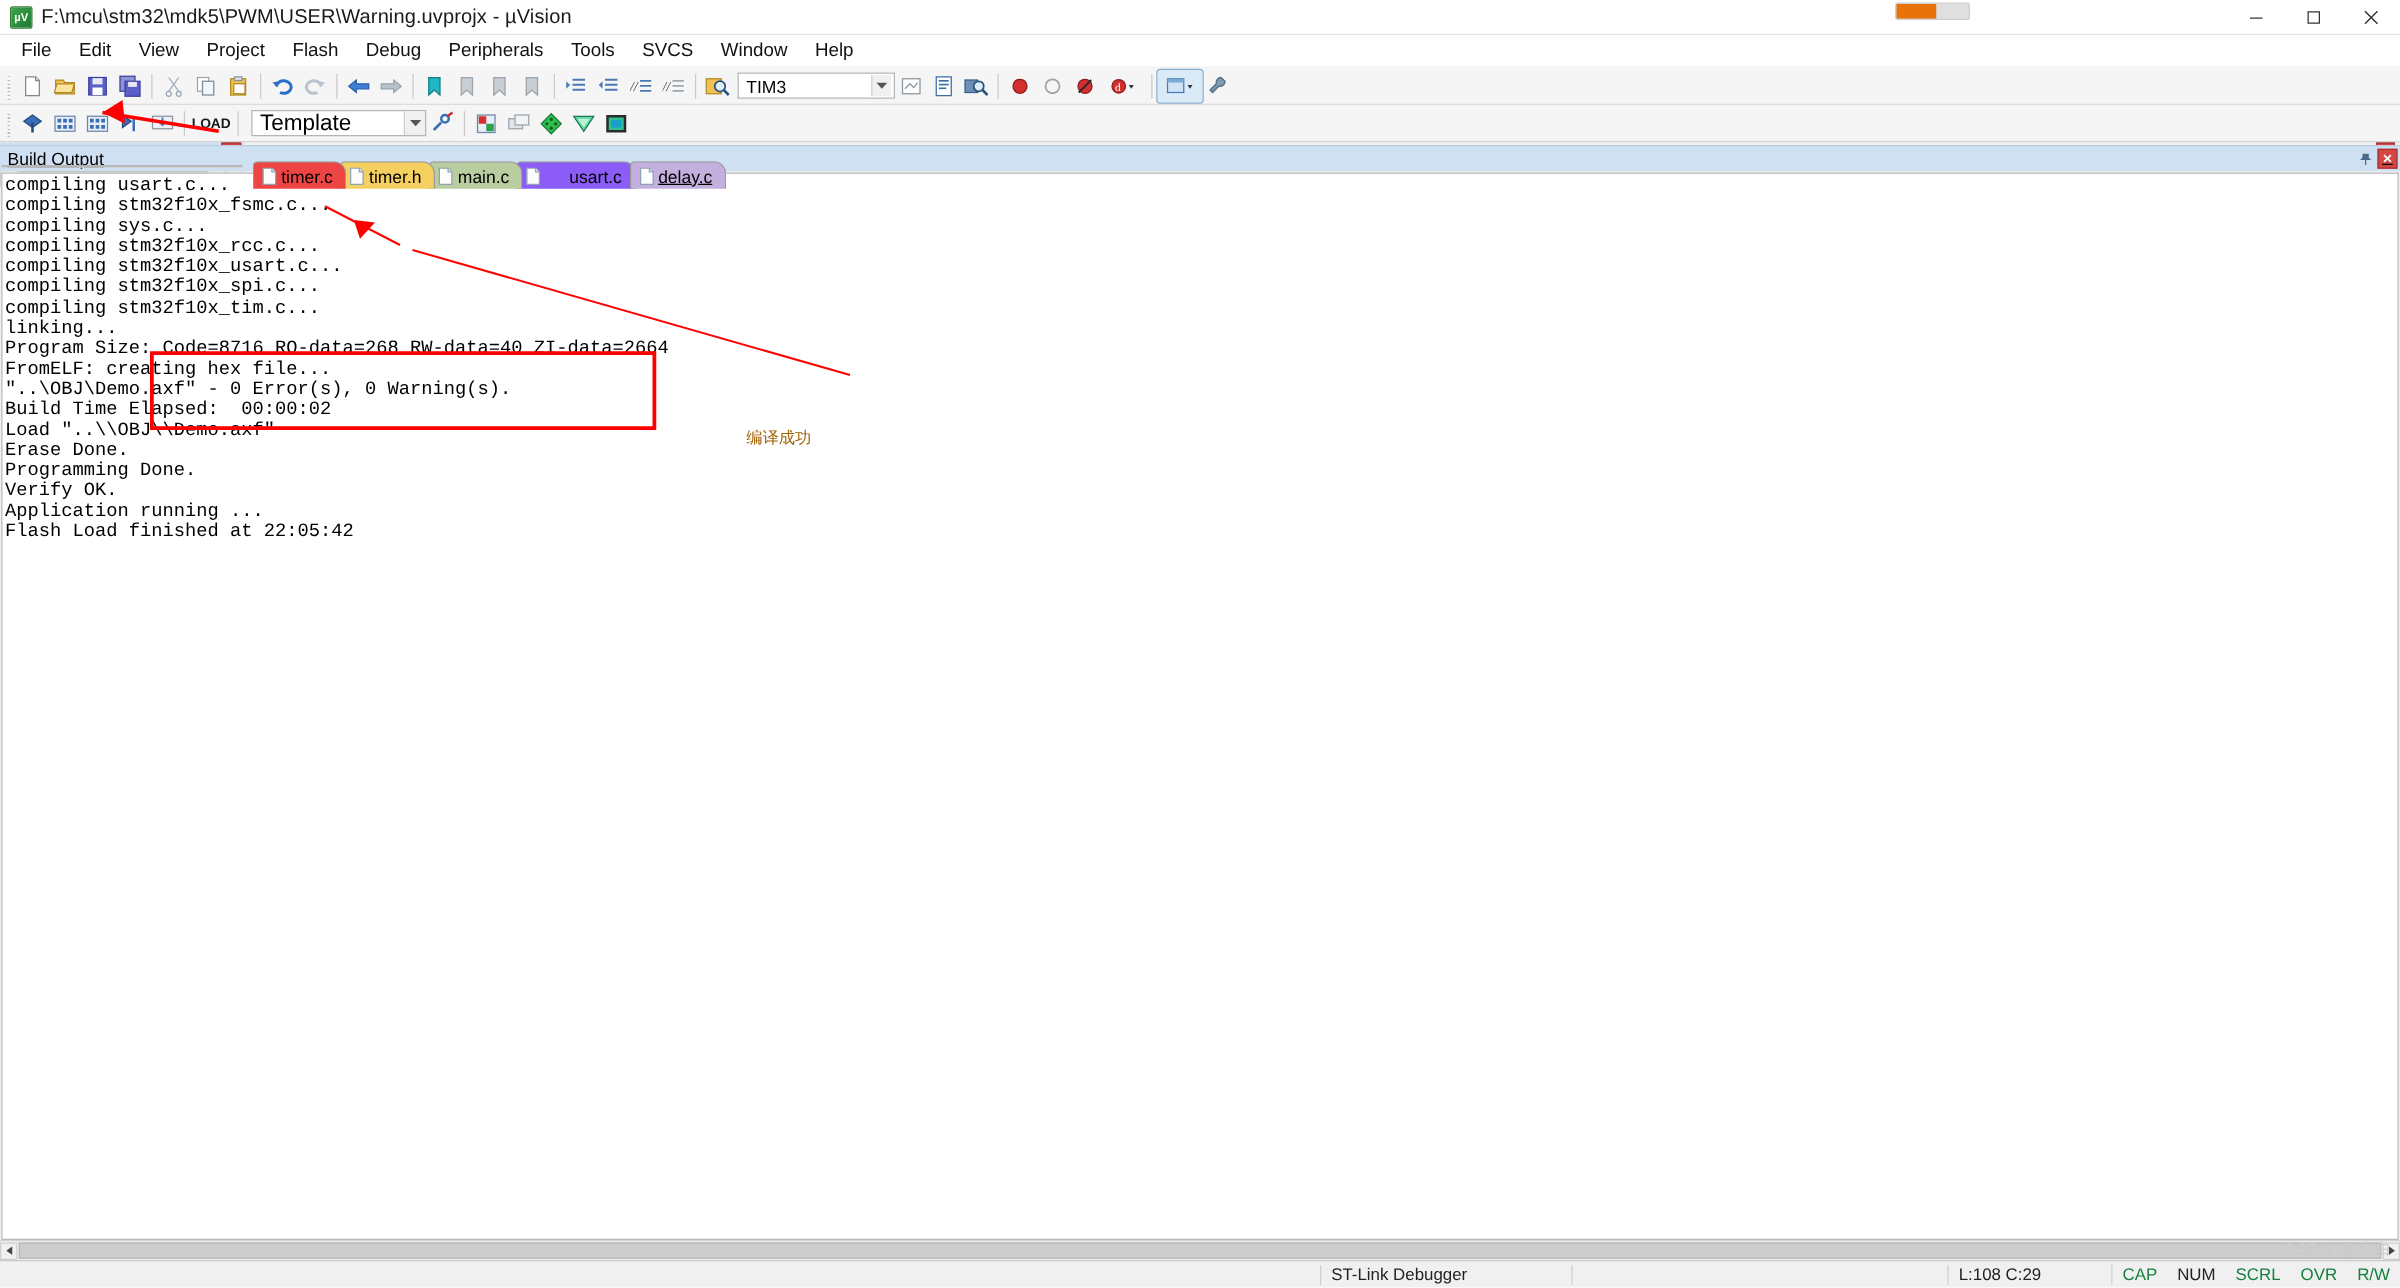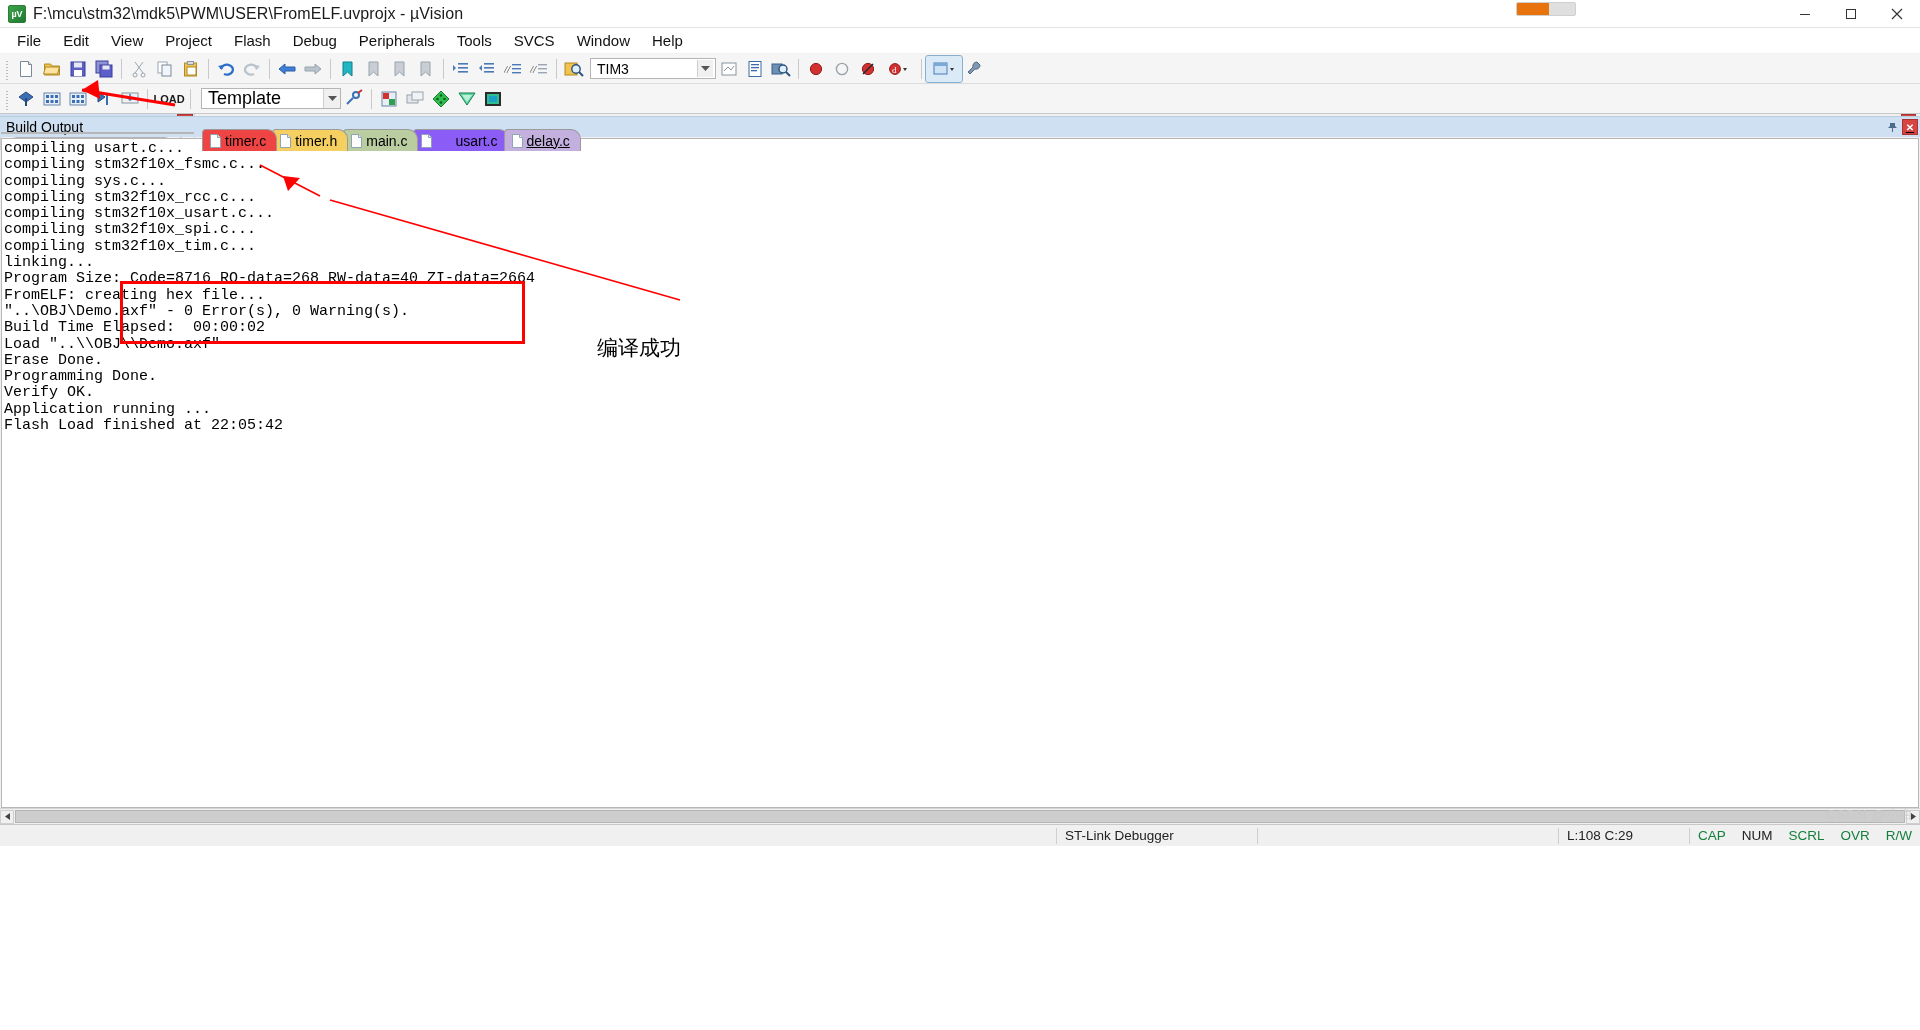--- a/index.html
+++ b/index.html
@@ -4,21 +4,21 @@
 <style>
   * { box-sizing: border-box; margin:0; padding:0; }
   html,body { width:1920px; height:1030px; overflow:hidden; }
   body {
     font-family: "Liberation Sans", sans-serif;
     font-size: 15px;
     background:#ffffff;
     color:#000;
     -webkit-font-smoothing: antialiased;
   }
-  #app { position:relative; width:1920px; height:846px; background:#f0f0f0; display:flex; flex-direction:column; }
+  #app { position:relative; width:1920px; height:1030px; background:#f0f0f0; display:flex; flex-direction:column; }
 
   
   .titlebar {
     height:28px; background:#ffffff; display:flex; align-items:center;
     border-bottom:1px solid #e4e4e4; flex:0 0 28px; position:relative;
   }
   .app-icon {
     width:18px;height:18px;margin-left:8px;margin-right:7px;border-radius:2px;
     background:linear-gradient(135deg,#3fa34d,#1d7a31);
     display:flex;align-items:center;justify-content:center;
@@ -145,22 +145,22 @@
     padding-left:6px;font-size:14px;border-top:1px solid #b9cde0;text-decoration:underline;}
   .build-caption .cap-title{flex:1;}
   .build-body{ flex:1; background:#fff; border:1px solid #b7b7b7; margin:1px 1px 0 1px;
     position:relative; overflow:hidden; font-family:"Liberation Mono",monospace;
     font-size:15px; line-height:16.3px; padding:2px 0 0 2px; }
   .bline{ height:16.3px; white-space:pre; }
   .build-hbar{ height:16px;background:#f0f0f0;border-top:1px solid #d5d5d5;
     display:flex;align-items:center;}
 
   .redbox{ position:absolute; border:3px solid #ff0000; pointer-events:none; }
-  .redlabel{ position:absolute; color:#000000; font-size:21px;
-    font-family:Liberation Mono, monospace; }
+  .redlabel{ position:absolute; color:#a16207; font-size:13px;
+    font-family:Liberation Sans, sans-serif; }
 
   
   .statusbar{ height:22px; flex:0 0 22px; background:#f0f0f0; border-top:1px solid #c8c8c8;
     display:flex; align-items:center; font-size:13.5px; color:#222; }
   .st-cell{ padding:0 8px; height:20px; display:flex;align-items:center; }
   .st-sep{ width:1px;height:16px;background:#cfcfcf; }
   .st-flex{ flex:1; }
   .st-dim{ color:#15803d; }
 
   
@@ -169,21 +169,21 @@
   .wm{ position:absolute; right:6px; bottom:22px; color:#c9c9c9; font-size:13px;
       letter-spacing:1px; }
 </style>
 </head>
 <body>
 
 <div id="app">
 
   <div class="titlebar">
     <div class="app-icon">µV</div>
-    <div class="title-text">F:\mcu\stm32\mdk5\PWM\USER\FromELF.uvprojx - µVision</div>
+    <div class="title-text">F:\mcu\stm32\mdk5\PWM\USER\Warning.uvprojx - µVision</div>
     <div class="win-progress">
         <i></i>
       </div>
     <div class="win-buttons">
       <div class="win-btn">
         <svg width="12" height="12" viewBox="0 0 12 12">
             <rect x="1" y="6" width="10" height="1" fill="#333"></rect>
           </svg>
       </div>
       <div class="win-btn">

